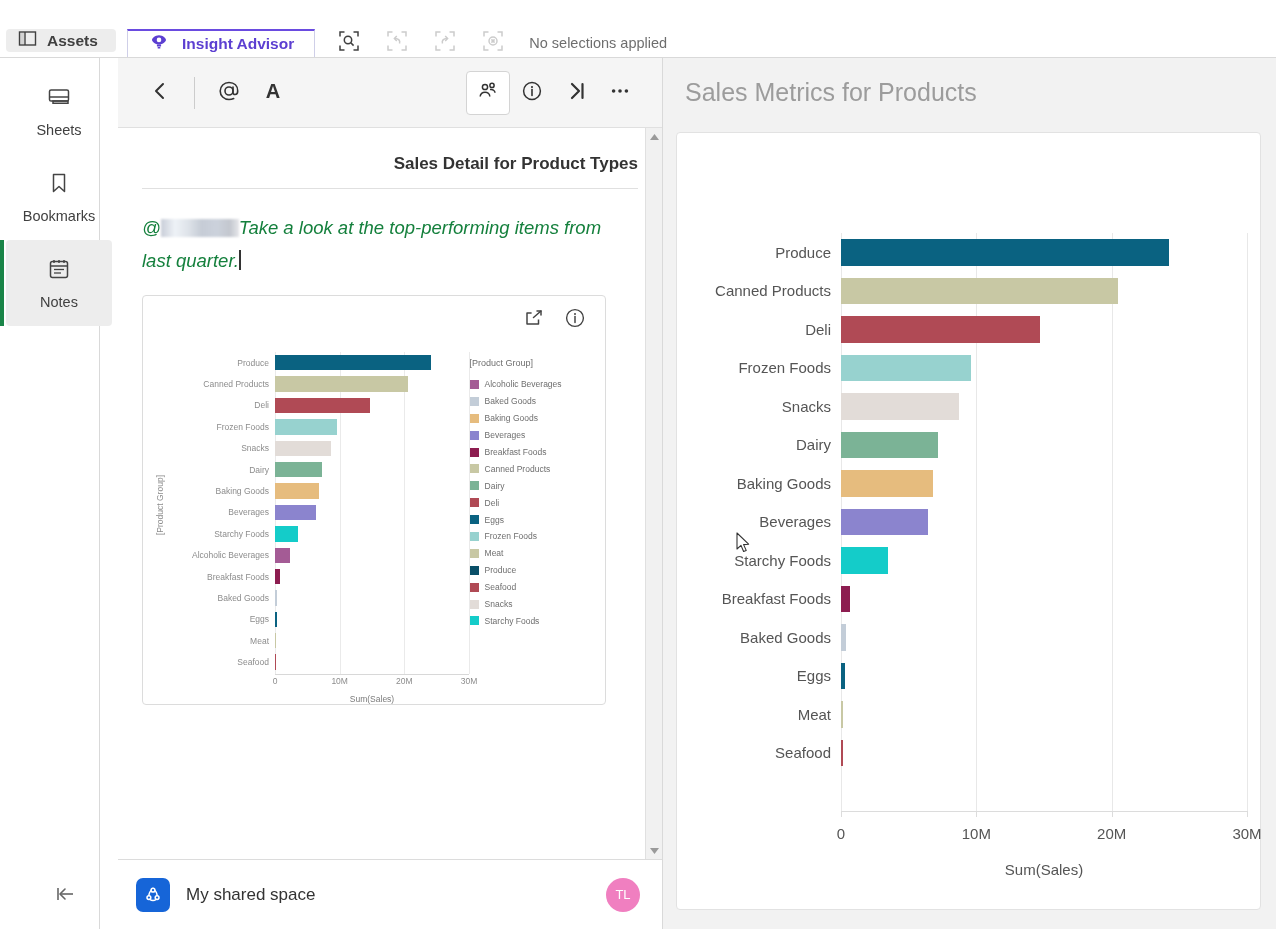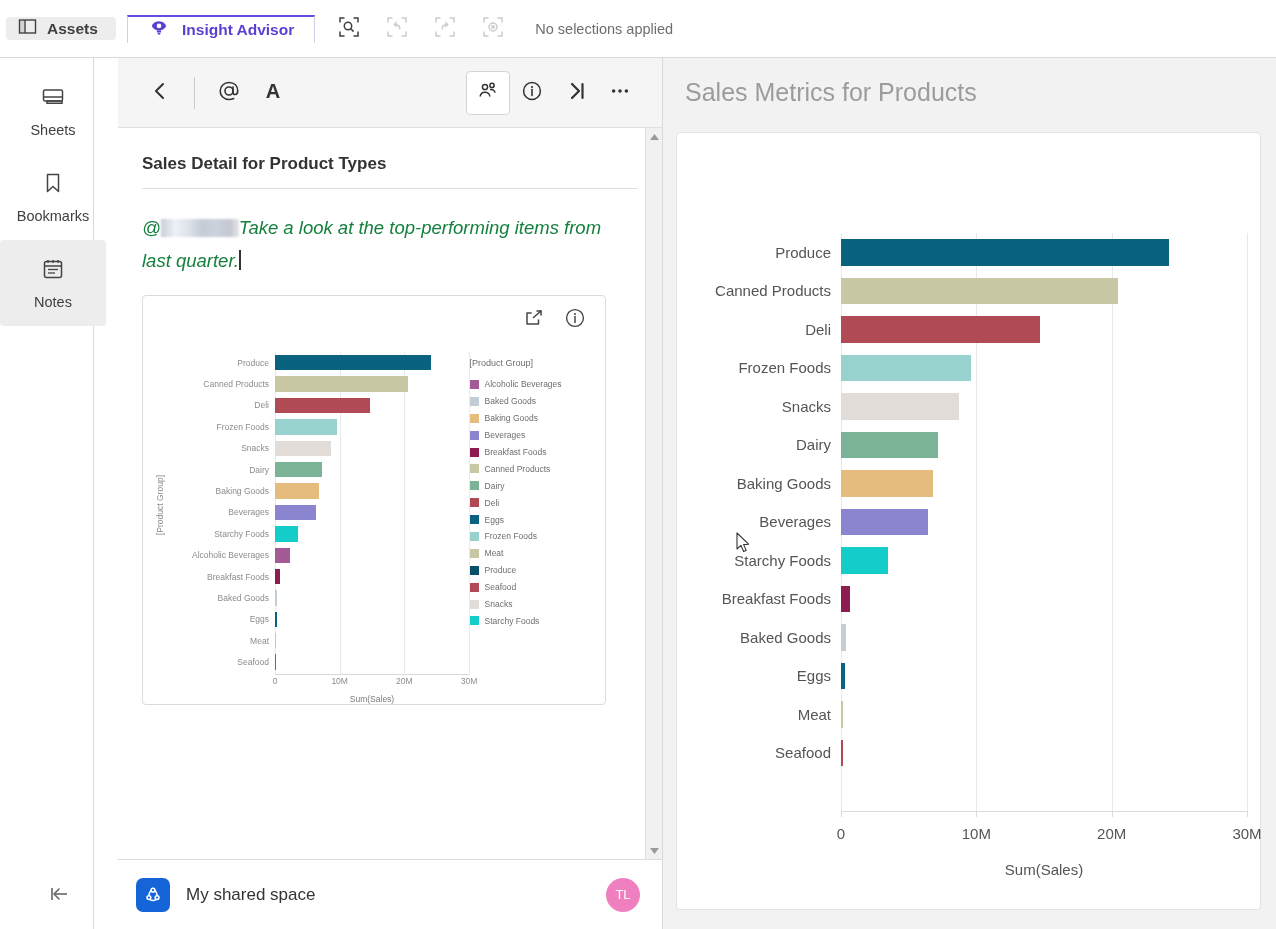--- a/index.html
+++ b/index.html
@@ -8,43 +8,43 @@
     font-family: "Liberation Sans", sans-serif;
     background: #ffffff;
     overflow: hidden;
   }
   #app { position: relative; width: 1276px; height: 929px; }
 
   
   .topbar {
     position: absolute; left: 0; top: 0; width: 1276px; height: 58px;
     background: #ffffff; border-bottom: 1px solid #d9d9d9;
-    display: flex; align-items: center;
+    display: flex; align-items: flex-end;
   }
   .assets-btn {
     width: 110px; margin: 5px 0 5px 6px; border-radius: 4px;
     background: #ededed; display: flex; align-items: center; gap: 10px;
     padding: 0 12px; cursor: pointer;
   }
   .assets-btn .lbl { font-size: 15.5px; color: #404040; font-weight: 600; }
   .vsep { width: 1px; background: #d9d9d9; margin: 8px 5px; }
   .tab-ia {
     display: flex; align-items: center; gap: 12px; padding: 0 20px;
     border-left: 1px solid #cfcfe8; border-right: 1px solid #cfcfe8;
     border-top: 2px solid #6a4be0; background: #fff; cursor: pointer;
   }
   .tab-ia .lbl { font-size: 15.5px; color: #5c3fd1; font-weight: 600; }
   .sel-tools { display: flex; align-items: center; gap: 24px; padding-left: 22px; }
   .sel-tools .sq { cursor: pointer; }
   .sel-tools .sq.dim { cursor: default; }
-  .noselect { font-size: 14.5px; color: #6e6e6e; margin-left: 6px; }
+  .noselect { font-size: 14.5px; color: #6e6e6e; }
 
   
   .rail {
-    position: absolute; left: 0; top: 58px; width: 94px; height: 871px;
+    position: absolute; left: 6px; top: 58px; width: 94px; height: 871px;
     background: #ffffff; border-right: 1px solid #d9d9d9;
   }
   .rail-item {
     position: relative; width: 106px; margin: 0 auto; height: 86px;
     display: flex; flex-direction: column; align-items: center; justify-content: center;
     gap: 8px; border-radius: 4px; cursor: pointer;
   }
   .rail-item .lbl { font-size: 14.5px; color: #404040; }
   .rail-item.active { background: #ededed; }
   .rail-item.active::before {
@@ -70,21 +70,21 @@
   .tb-btn {
     width: 44px; height: 44px; display: flex; align-items: center; justify-content: center;
     border-radius: 4px; cursor: pointer;
   }
   .tb-btn.boxed { border: 1px solid #d4d4d4; background: #fff; }
   .tb-div { width: 1px; height: 32px; background: #cccccc; margin: 0 12px; }
   .tb-spacer { flex: 1; }
 
   .notes-body { position: relative; flex: 1; overflow: hidden; background: #fff; }
   .note-title {
-    font-size: 17px; font-weight: 600; color: #333; padding: 26px 24px 14px 24px;
+    font-size: 17px; font-weight: 600; color: #333; padding: 26px 24px 14px 24px; text-align: right;
   }
   .note-hr { height: 1px; background: #e0e0e0; margin: 0 24px; }
   .note-text {
     padding: 22px 28px 0 24px; font-size: 18.5px; line-height: 33px; color: #15803d; font-style: italic;
   }
   .mention-blur {
     display: inline-block; width: 78px; height: 18px; vertical-align: -3px;
     background: linear-gradient(90deg,#c9ced8 0%,#eef2f7 18%,#dfe4ea 34%,#c6ccd6 52%,
                  #ccd2dc 72%,#c3c7cf 88%,#e6e7ea 100%);
     filter: blur(1.2px);

